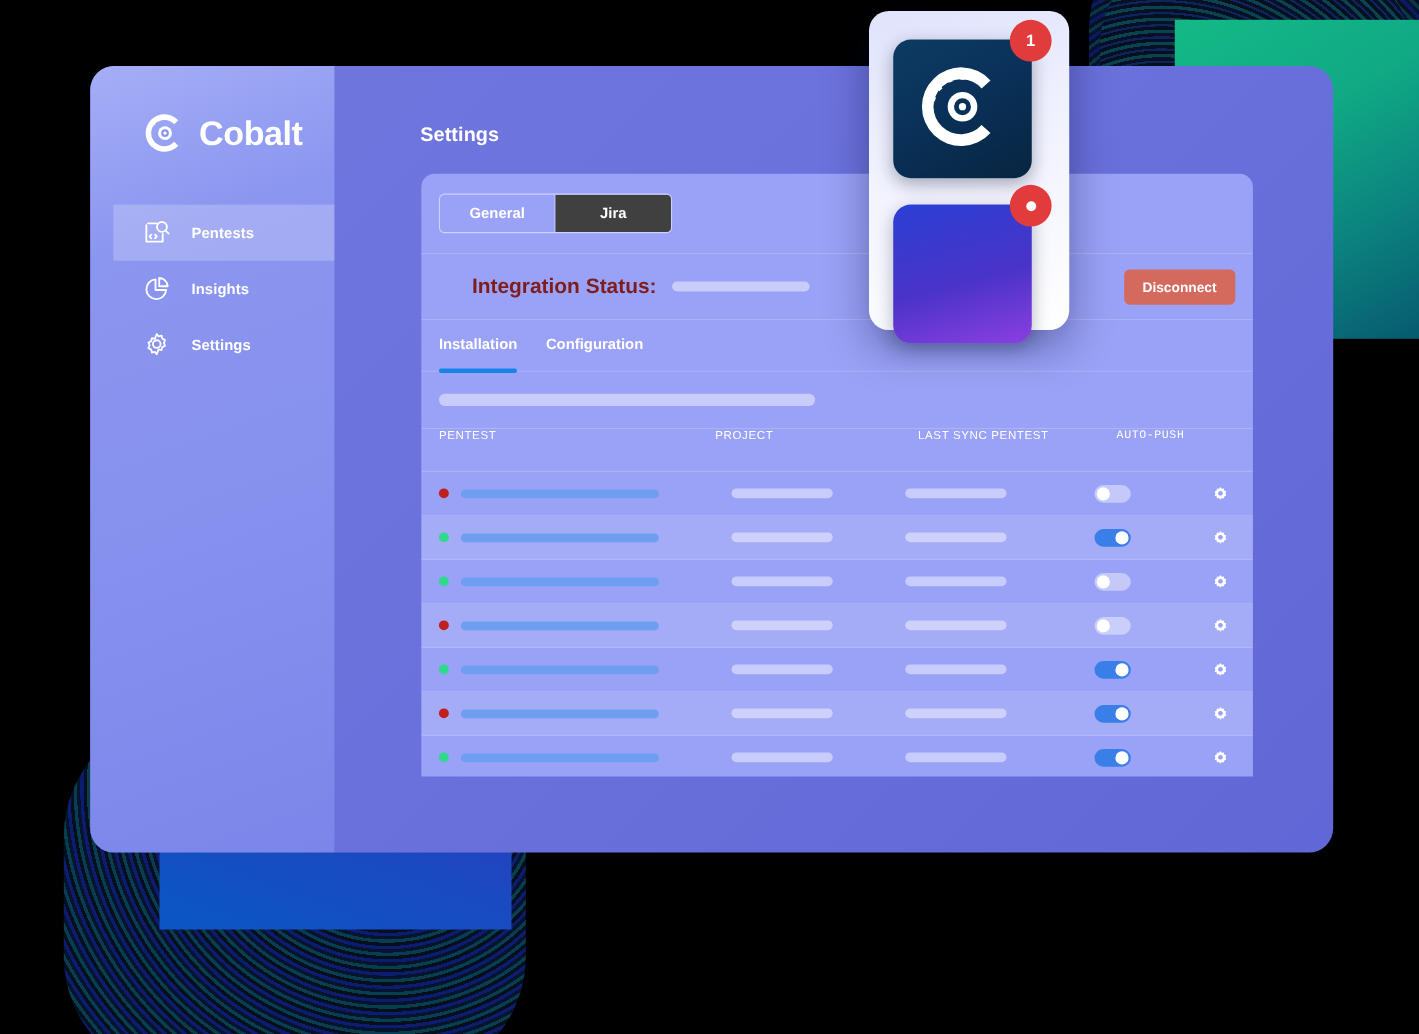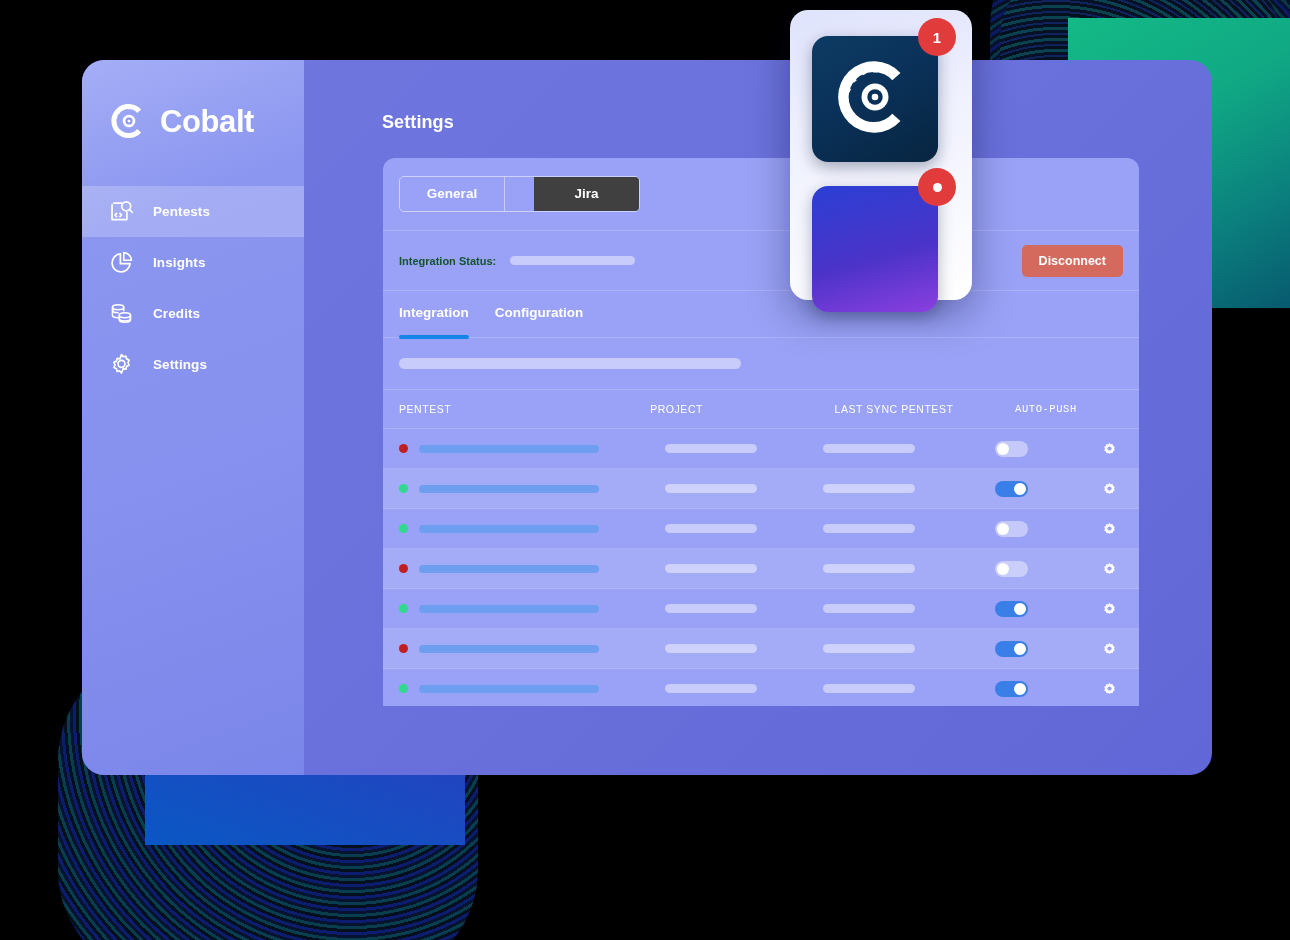--- a/index.html
+++ b/index.html
@@ -67,20 +67,21 @@
     overflow: hidden;
     display: flex;
   }
 
   
   .sidebar {
     width: 222px; flex: 0 0 222px; height: 100%;
     background: linear-gradient(160deg, #a5aef6 0%, #8b96f0 22%, #8690ee 58%, #7b86ea 100%);
     padding-top: 34px;
     position: relative;
+    padding-left: 21px;
   }
   .brand {
     display: flex; align-items: center; gap: 10px;
     padding: 6px 0 0 26px; margin-bottom: 44px;
   }
   .brand-mark { width: 42px; height: 42px; flex: 0 0 42px; }
   .brand-name {
     color: #ffffff; font-size: 31px; font-weight: 700;
     letter-spacing: -.4px; line-height: 1;
   }
@@ -113,37 +114,36 @@
   .panel-row {
     border-bottom: 1px solid rgba(255,255,255,.18);
     position: relative;
   }
 
   
   .seg-row { padding: 18px 0 18px 16px; }
   .segmented {
     display: inline-flex; border-radius: 5px; overflow: hidden;
     border: 1px solid rgba(255,255,255,.5);
-    gap: 29px;
   }
   .seg-btn {
     min-width: 105px; height: 34px; line-height: 34px; text-align: center;
     color: #ffffff; font-size: 13.5px; font-weight: 600;
     background: transparent; cursor: pointer;
     border-right: 1px solid rgba(255,255,255,.45);
   }
   .seg-btn:last-child { border-right: none; }
   .seg-btn.active { background: #404040; }
 
   
   .status-row {
     display: flex; align-items: center;
     height: 60px; padding: 0 16px 0 16px;
   }
-  .status-label { color:#14532d; font-size:11px; font-weight:700; margin-right:14px; white-space:nowrap;}
+  .status-label { color:#7f1d1d; font-size:19px; font-weight:700; margin-right:14px; white-space:nowrap;margin-left:30px;}
   .skel { background: rgba(255,255,255,.45); border-radius: 99px; }
   .skel-status { width: 125px; height: 9px; }
   .disconnect-btn {
     margin-left: auto; background: #d4695e; color: #ffffff;
     font-size: 12.5px; font-weight: 700;
     border: none; border-radius: 5px;
     padding: 9px 17px; cursor: pointer;
   }
 
   
@@ -154,21 +154,21 @@
   }
   .subtab.active::after {
     content: ""; position: absolute; left: 0; right: 0; bottom: -2px;
     height: 4px; border-radius: 2px; background: #1683e8;
   }
   .desc-row { height: 52px; display: flex; align-items: center; padding: 0 16px; }
   .skel-desc { width: 342px; height: 11px; }
 
   
   .thead {
-    display: flex; align-items: center; height: 39px; padding: 0 16px;
+    display: flex; align-items: flex-start; height: 39px; padding: 0 16px;
     border-bottom: 1px solid rgba(255,255,255,.18);
   }
   .th {
     color: #ffffff; font-size: 10.5px; font-weight: 500;
     letter-spacing: .55px;
   }
   .c-pentest { width: 256px; }
   .c-project { width: 188px; }
   .c-sync    { width: 184px; }
   .c-push    { width: 110px; font-family: Liberation Mono, monospace; }
@@ -290,33 +290,20 @@
           <svg viewBox="0 0 24 24" fill="none" stroke="#fff" stroke-width="1.5" stroke-linecap="round" stroke-linejoin="round">
             <path d="M11 4.4A8 8 0 1 0 19.6 13H11Z"></path>
             <path d="M14 3.2a7.2 7.2 0 0 1 6.8 6.8H14Z"></path>
           </svg>
         </span>
         <span class="nav-label">Insights</span>
       </div>
 
 
 
-      <div class="nav-item">
-        <span class="nav-icon">
-          <svg viewBox="0 0 24 24" fill="none" stroke="#fff" stroke-width="1.4" stroke-linecap="round">
-            <ellipse cx="9" cy="6.4" rx="5" ry="2.2"></ellipse>
-            <path d="M4 6.4v7.2c0 1.2 2.2 2.2 5 2.2"></path>
-            <path d="M14 9.6v-3.2M4 9.2c0 1.2 2.2 2.2 5 2.2"></path>
-            <ellipse cx="15" cy="13.6" rx="5" ry="2.2"></ellipse>
-            <path d="M10 13.6v4c0 1.2 2.2 2.2 5 2.2s5-1 5-2.2v-4"></path>
-            <path d="M10 16.4c0 1.2 2.2 2.2 5 2.2s5-1 5-2.2"></path>
-          </svg>
-        </span>
-        <span class="nav-label">Credits</span>
-      </div>
 
       <div class="nav-item">
         <span class="nav-icon">
           <svg viewBox="0 0 24 24" fill="none" stroke="#fff" stroke-width="1.5" stroke-linejoin="round">
             <path d="M12 3.2l1.5 1.9 2.4-.5.6 2.4 2.2 1.1-.9 2.3.9 2.3-2.2 1.1-.6 2.4-2.4-.5L12 19.6l-1.5-1.9-2.4.5-.6-2.4-2.2-1.1.9-2.3-.9-2.3 2.2-1.1.6-2.4 2.4.5Z"></path>
             <circle cx="12" cy="11.4" r="3.1"></circle>
           </svg>
         </span>
         <span class="nav-label">Settings</span>
       </div>
@@ -335,21 +322,21 @@
         </div>
 
         <div class="panel-row status-row">
           <span class="status-label">Integration Status:</span>
           <span class="skel skel-status"></span>
           <button class="disconnect-btn">Disconnect</button>
         </div>
 
         <div class="panel-row">
           <div class="subtabs">
-            <div class="subtab active">Integration</div>
+            <div class="subtab active">Installation</div>
             <div class="subtab">Configuration</div>
           </div>
         </div>
 
         <div class="panel-row desc-row">
           <span class="skel skel-desc"></span>
         </div>
 
         <div class="thead">
           <span class="th c-pentest">PENTEST</span>

